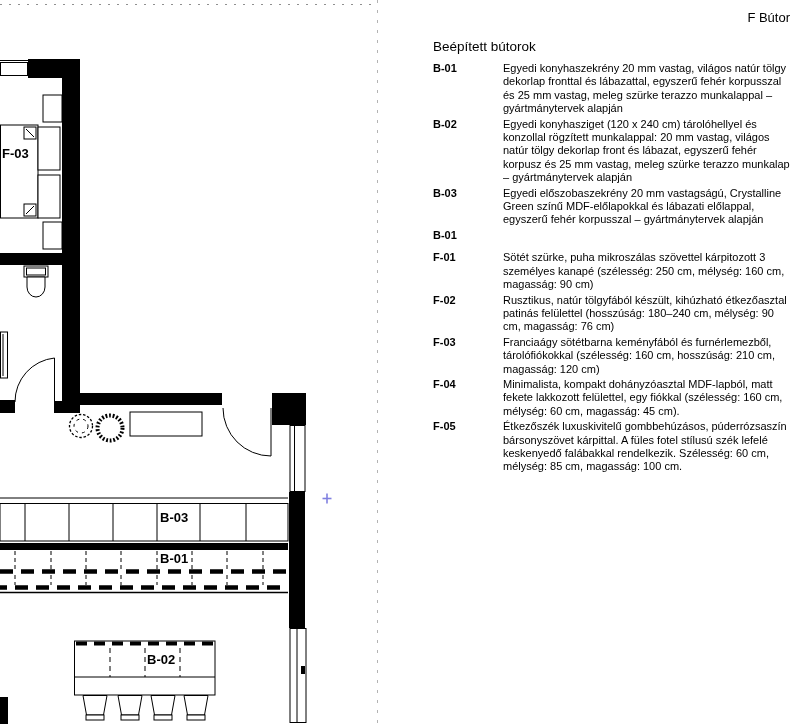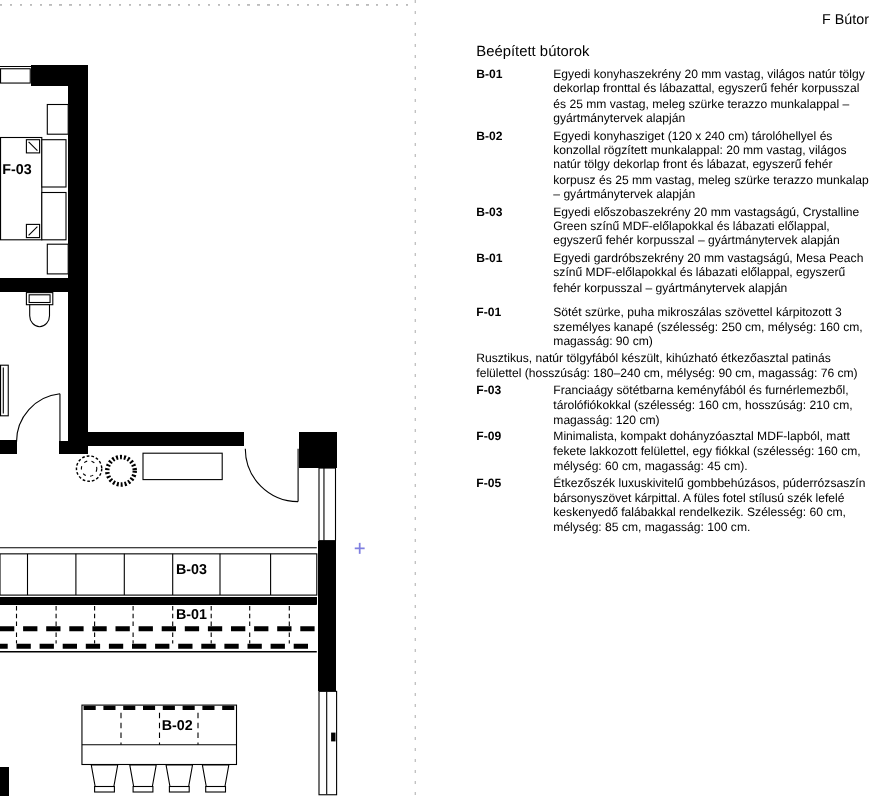--- a/index.html
+++ b/index.html
@@ -198,38 +198,38 @@
       <div class="item">
         <div class="code">B-02</div>
         <div class="desc">Egyedi konyhasziget (120 x 240 cm) tárolóhellyel és konzollal rögzített munkalappal: 20 mm vastag, világos natúr tölgy dekorlap front és lábazat, egyszerű fehér korpusz és 25 mm vastag, meleg szürke terazzo munkalap – gyártmánytervek alapján</div>
       </div>
       <div class="item">
         <div class="code">B-03</div>
         <div class="desc">Egyedi előszobaszekrény 20 mm vastagságú, Crystalline Green színű MDF-előlapokkal és lábazati előlappal, egyszerű fehér korpusszal – gyártmánytervek alapján</div>
       </div>
       <div class="item">
         <div class="code">B-01</div>
-        <div class="desc">Egyedi gardróbszekrény 20 mm vastagságú, Mesa Peach színű MDF-előlapokkal és lábazati előlappal, egyszerű fehér korpusszal – gyártmánytervek alapján</div>
       </div>
     </div>
 
     <div class="legend-section">
       <div class="item">
         <div class="code">F-01</div>
         <div class="desc">Sötét szürke, puha mikroszálas szövettel kárpitozott 3 személyes kanapé (szélesség: 250 cm, mélység: 160 cm, magasság: 90 cm)</div>
       </div>
       <div class="item">
+        <div class="code">F-02</div>
         <div class="desc">Rusztikus, natúr tölgyfából készült, kihúzható étkezőasztal patinás felülettel (hosszúság: 180–240 cm, mélység: 90 cm, magasság: 76 cm)</div>
       </div>
       <div class="item">
         <div class="code">F-03</div>
         <div class="desc">Franciaágy sötétbarna keményfából és furnérlemezből, tárolófiókokkal (szélesség: 160 cm, hosszúság: 210 cm, magasság: 120 cm)</div>
       </div>
       <div class="item">
-        <div class="code">F-09</div>
+        <div class="code">F-04</div>
         <div class="desc">Minimalista, kompakt dohányzóasztal MDF-lapból, matt fekete lakkozott felülettel, egy fiókkal (szélesség: 160 cm, mélység: 60 cm, magasság: 45 cm).</div>
       </div>
       <div class="item">
         <div class="code">F-05</div>
         <div class="desc">Étkezőszék luxuskivitelű gombbehúzásos, púderrózsaszín bársonyszövet kárpittal. A füles fotel stílusú szék lefelé keskenyedő falábakkal rendelkezik. Szélesség: 60 cm, mélység: 85 cm, magasság: 100 cm.</div>
       </div>
     </div>
   </div>
 
 </div>

